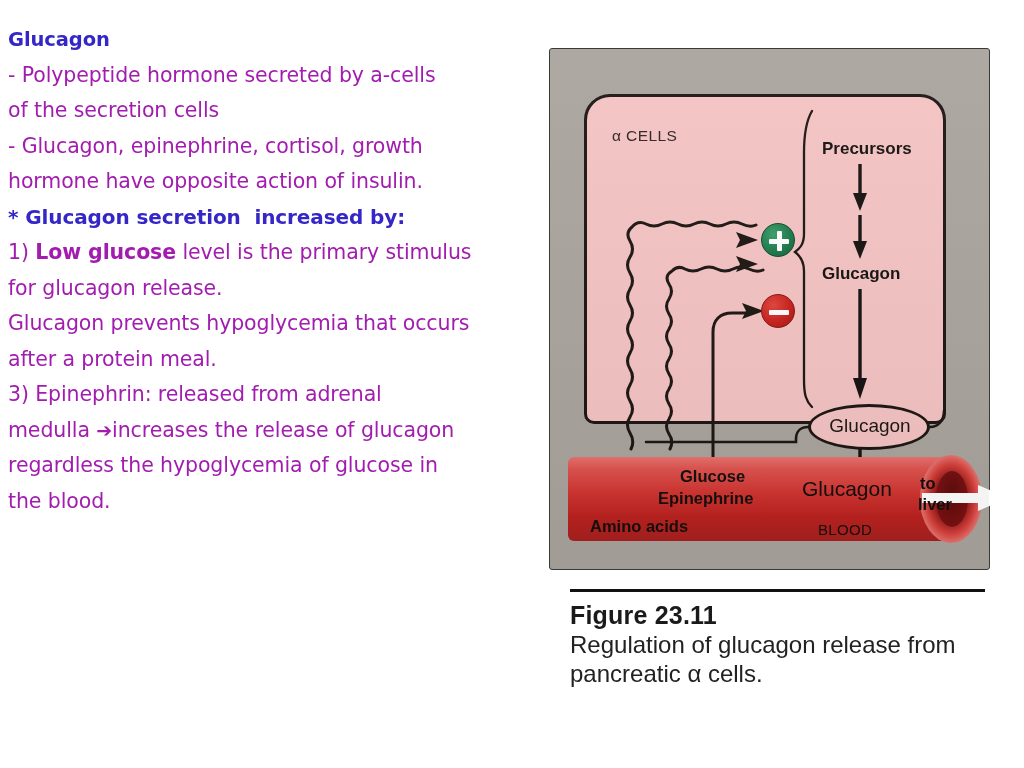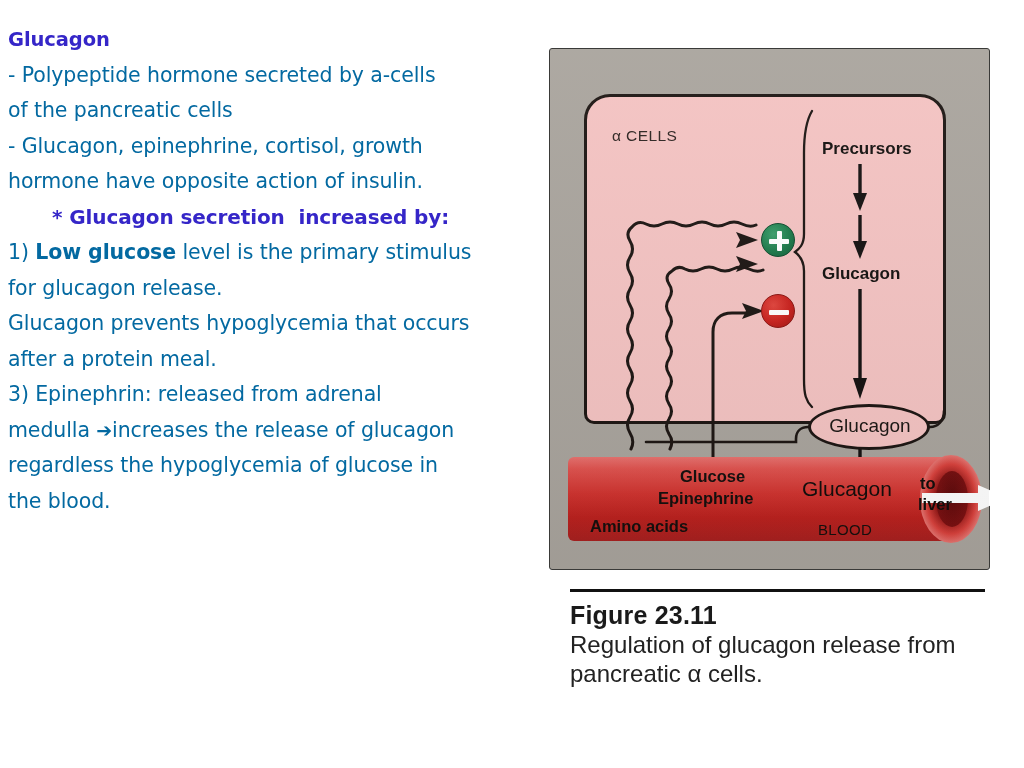--- a/index.html
+++ b/index.html
@@ -18,34 +18,33 @@
   
   #text-col {
     position: absolute;
     left: 8px; top: 22px;
     width: 540px;
   }
   .tline {
     font-family: "DejaVu Sans", sans-serif;
     font-size: 20.5px;
     line-height: 35.5px;
-    color: #0369a1;
+    color: #a21caf;
     white-space: pre;
     letter-spacing: -0.1px;
   }
   .tline.heading {
     color: #3526c8;
     font-weight: bold;
     font-size: 19.5px;
   }
   .tline.bluehead {
     color: #3526c8;
     font-weight: bold;
     font-size: 20px;
-    margin-left: 44px;
   }
   .b { font-weight: bold; text-align: right; }
   .arrowglyph { font-weight: bold; font-size: 19px; }
 
   
   #figure-wrap {
     position: absolute;
     left: 549px; top: 48px;
     width: 441px; height: 522px;
   }
@@ -233,21 +232,21 @@
   }
 </style>
 </head>
 <body>
 
 <div id="page">
 
   <div id="text-col">
     <div class="tline heading">Glucagon</div>
     <div class="tline">- Polypeptide hormone secreted by a-cells</div>
-    <div class="tline">of the pancreatic cells</div>
+    <div class="tline">of the secretion cells</div>
     <div class="tline">- Glucagon, epinephrine, cortisol, growth</div>
     <div class="tline">hormone have opposite action of insulin.</div>
 
     <div class="tline bluehead">* Glucagon secretion  increased by:</div>
 
     <div class="tline"><span>1)</span><span> </span><span class="b">Low glucose</span><span> level is the primary stimulus</span></div>
     <div class="tline">for glucagon release.</div>
 
     <div class="tline">Glucagon prevents hypoglycemia that occurs</div>
     <div class="tline">after a protein meal.</div>

